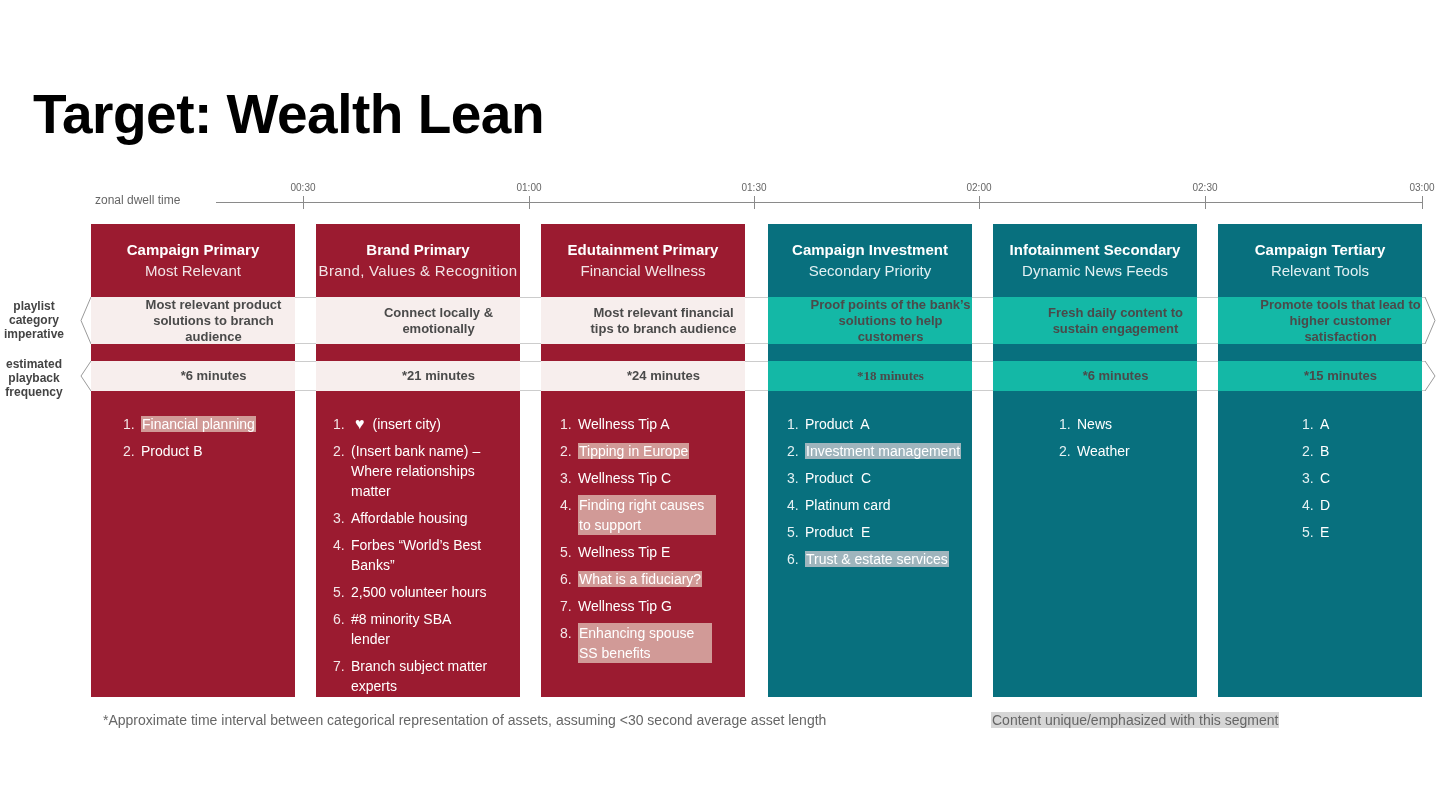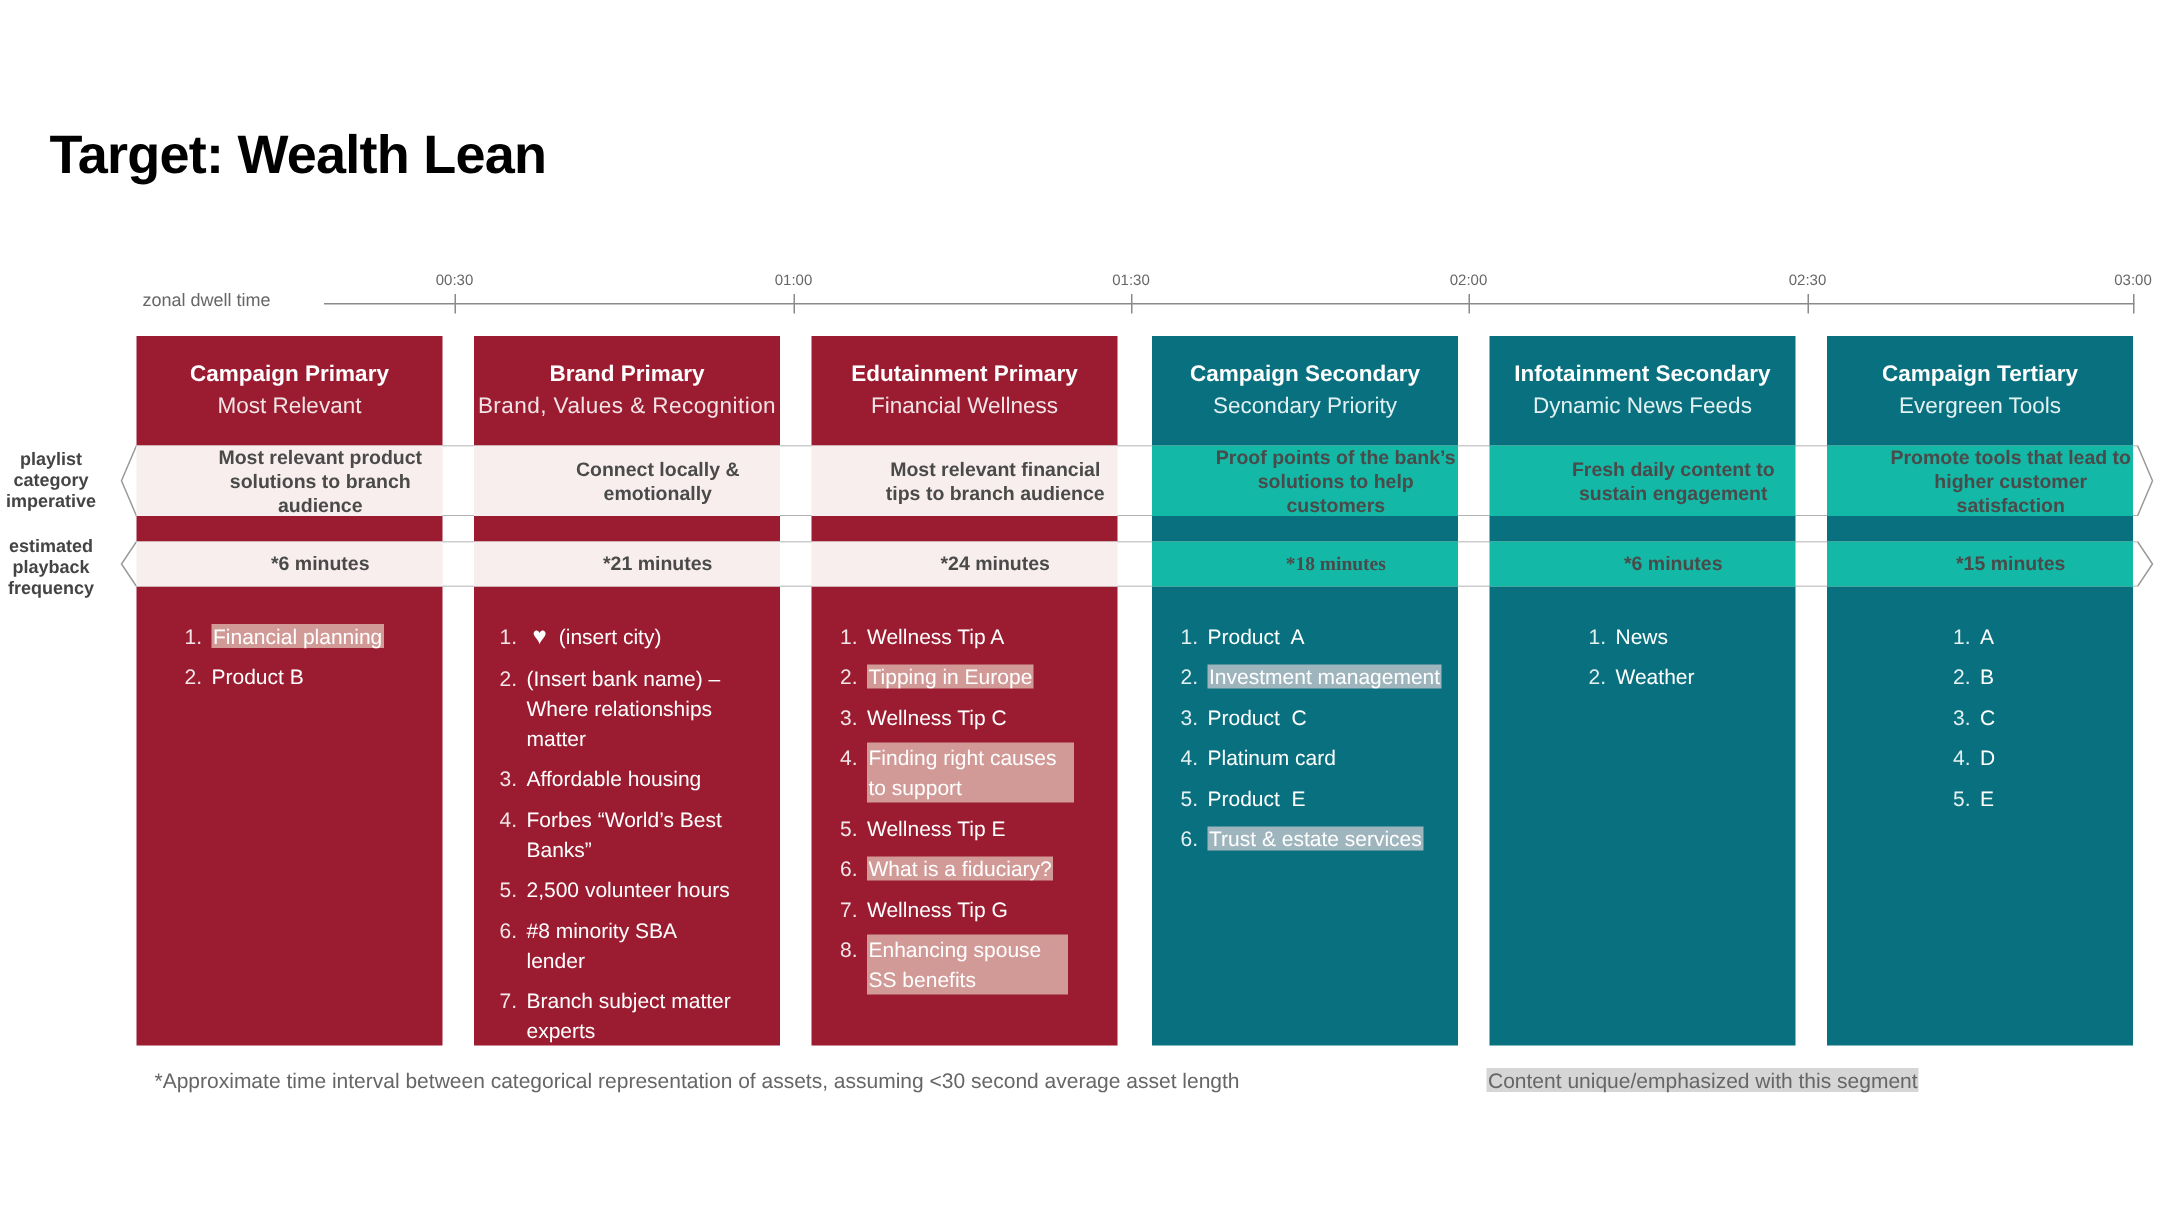--- a/index.html
+++ b/index.html
@@ -1,19 +1,19 @@
 <!DOCTYPE html>
 <html><head>
 <meta charset="utf-8">
 <style>
   * { box-sizing: border-box; margin: 0; padding: 0; }
   html, body { width: 1440px; height: 810px; background: #ffffff; overflow: hidden; }
   body { position: relative; font-family: "Liberation Sans", sans-serif; color: #222; }
 
-  .title { position: absolute; left: 33px; top: 82px; font-size: 36px; font-weight: bold; color: #000; letter-spacing: -0.5px; }
+  .title { position: absolute; left: 33px; top: 82px; font-size: 55px; font-weight: bold; color: #000; letter-spacing: -0.5px; }
 
   .axis-label { position: absolute; left: 95px; top: 193px; font-size: 12px; color: #666; }
   .axis-line { position: absolute; left: 216px; top: 202px; width: 1207px; height: 1px; background: #8a8a8a; }
   .tick { position: absolute; top: 196px; width: 1px; height: 13px; background: #8a8a8a; }
   .tick-label { position: absolute; top: 182px; font-size: 10px; color: #666; transform: translateX(-50%); }
 
   .col { position: absolute; top: 224px; height: 473px; width: 204px; }
   .col.red { background: #9b1b30; }
   .col.teal { background: #08707e; }
   .col-head { position: absolute; left: 0; right: 0; top: 16px; text-align: center; color: #fff; }
@@ -166,21 +166,21 @@
         <span class="num">8.</span>
         <span class="txt" style="width:134px">
           <span class="hl-red" style="display:block">Enhancing spouse SS benefits</span>
         </span>
       </li>
   </ul>
 </div>
 
 <div class="col teal" style="left:768px">
   <div class="col-head">
-    <div class="col-title">Campaign Secondary</div>
+    <div class="col-title">Campaign Investment</div>
     <div class="col-sub">Secondary Priority</div>
   </div>
   <ul class="list" style="left:19px; width:185px;">
     <li>
         <span class="num">1.</span>
         <span class="txt" style="white-space:pre">Product  A</span>
       </li>
     <li>
         <span class="num">2.</span>
         <span class="txt"><span class="hl-teal">Investment management</span></span>
@@ -217,21 +217,21 @@
     <li>
         <span class="num">2.</span>
         <span class="txt">Weather</span>
       </li>
   </ul>
 </div>
 
 <div class="col teal" style="left:1218px">
   <div class="col-head">
     <div class="col-title">Campaign Tertiary</div>
-    <div class="col-sub">Evergreen Tools</div>
+    <div class="col-sub">Relevant Tools</div>
   </div>
   <ul class="list" style="left:84px; width:80px;">
     <li>
         <span class="num">1.</span>
         <span class="txt">A</span>
       </li>
     <li>
         <span class="num">2.</span>
         <span class="txt">B</span>
       </li>

